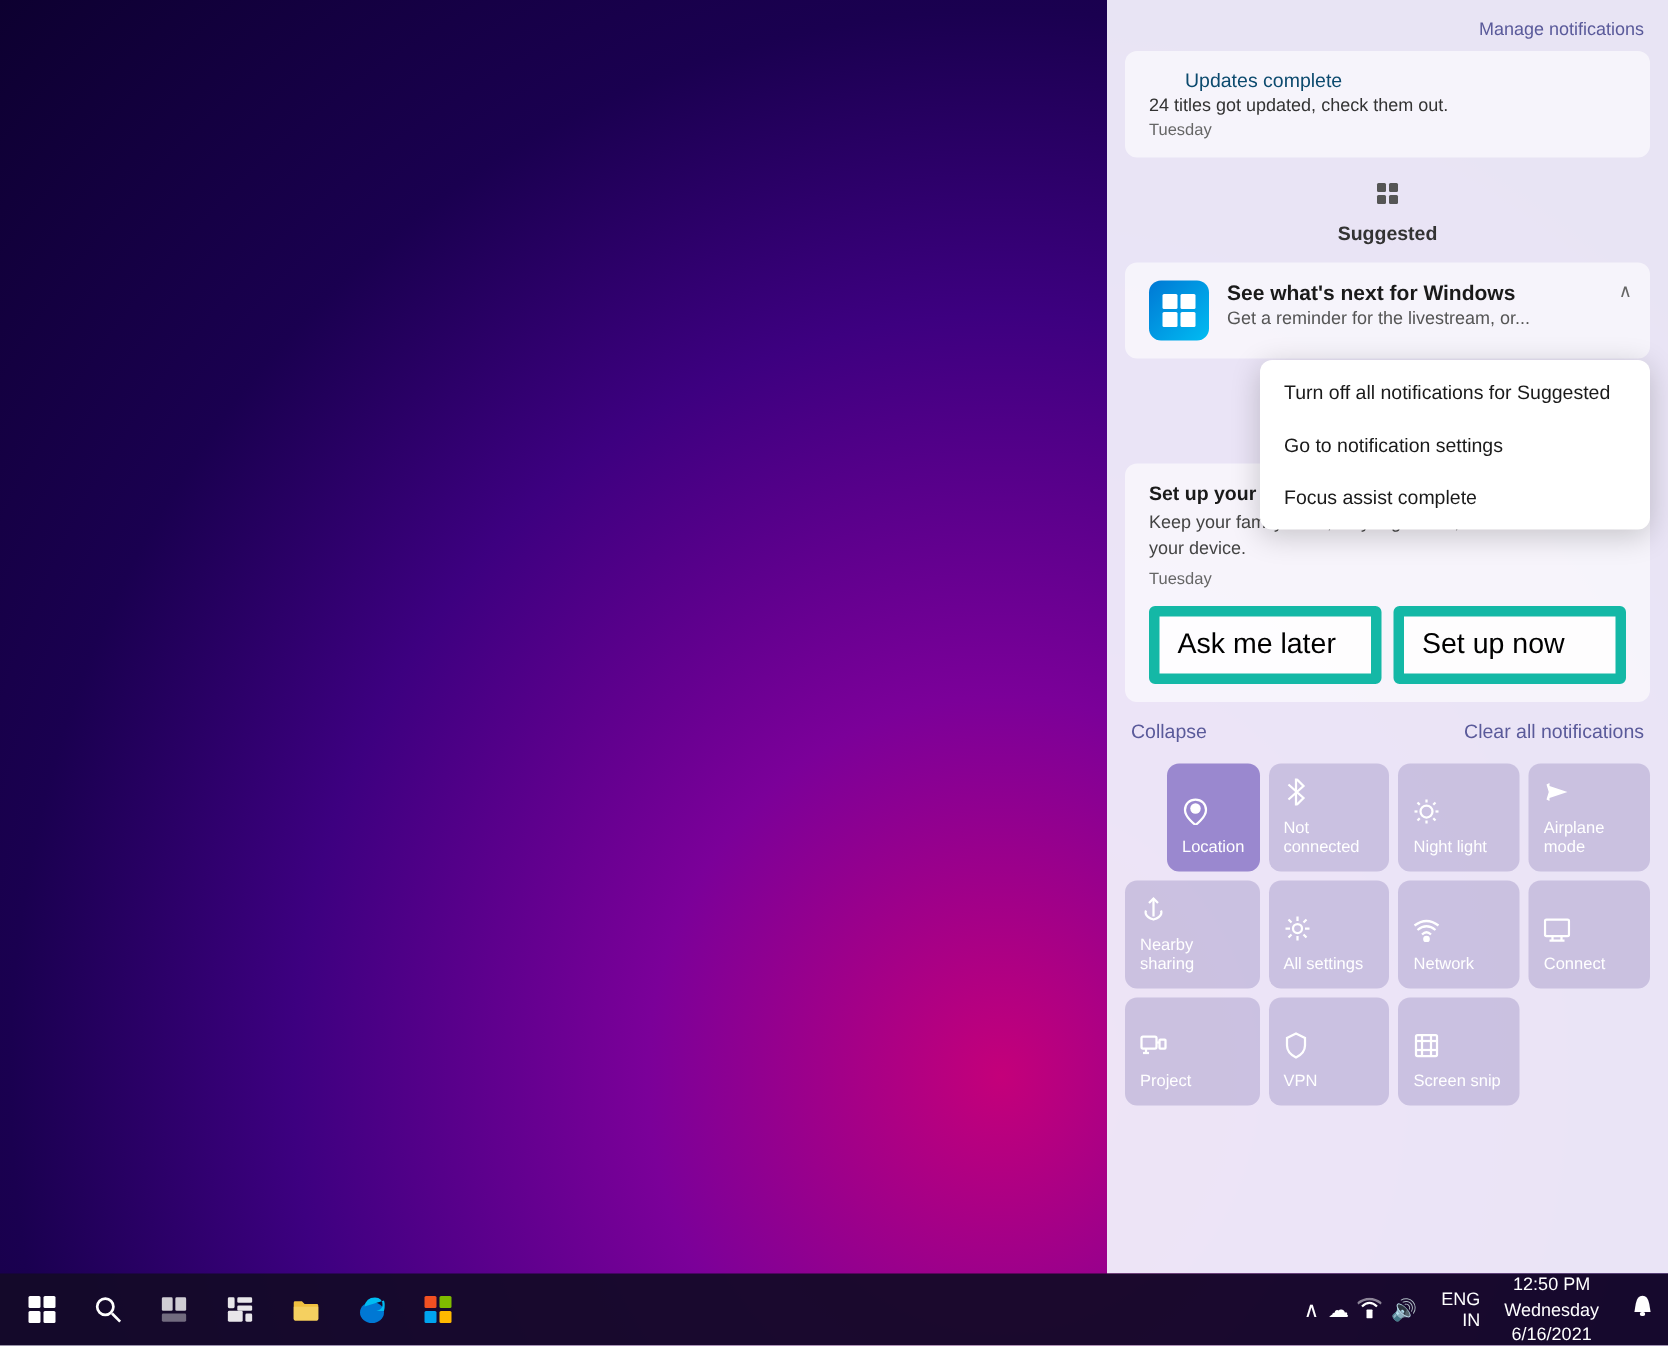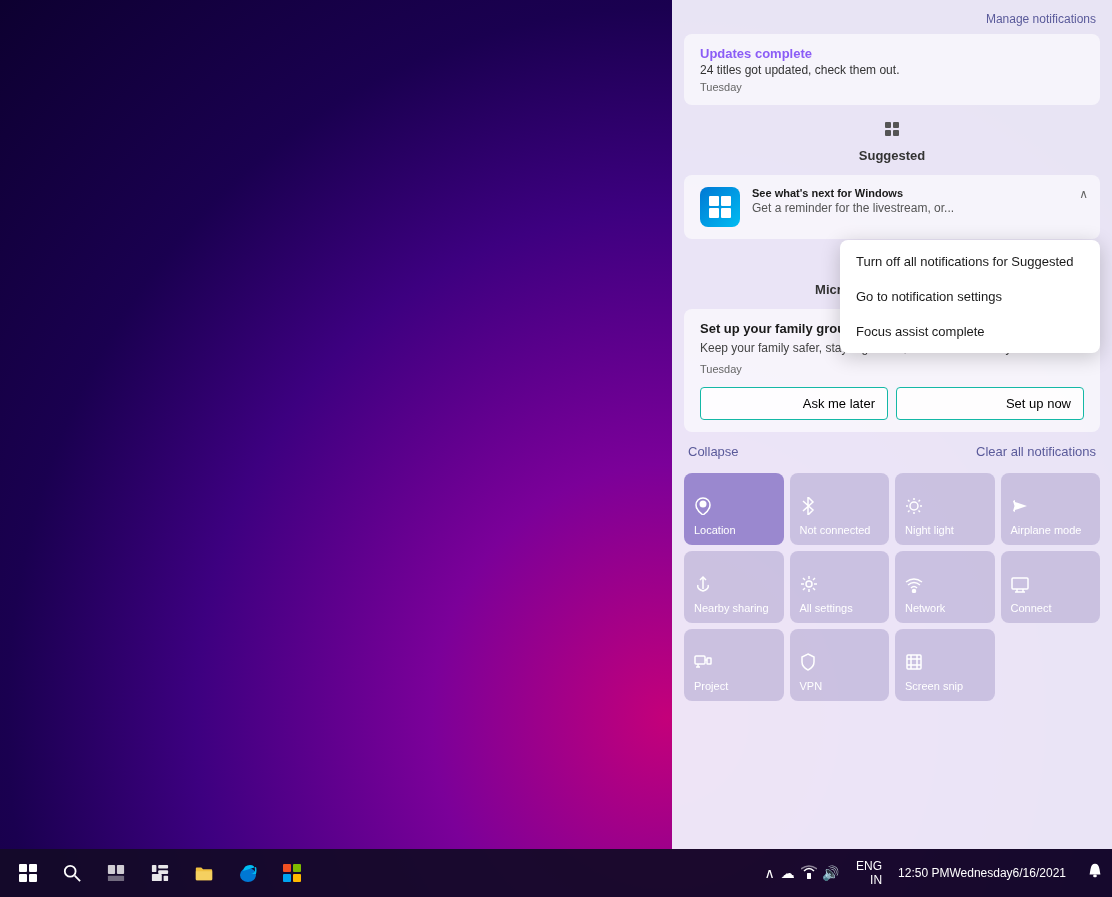--- a/index.html
+++ b/index.html
@@ -65,43 +65,43 @@
     }
 
     .tray-icon {
       color: white;
       font-size: 14px;
       cursor: pointer;
     }
 
     .clock-area {
       display: flex;
-      flex-direction: row;
-      align-items: flex-end;
+      flex-direction: column;
+      align-items: center;
       color: white;
       font-size: 12px;
       line-height: 1.4;
       cursor: pointer;
       padding: 0 8px;
     }
 
     .notification-bell {
       color: white;
       font-size: 16px;
       cursor: pointer;
       margin-left: 4px;
     }
 
     
     .notification-panel {
       position: absolute;
       top: 0;
       right: 0;
       bottom: 48px;
-      width: 440px;
+      width: 374px;
       background: rgba(240, 235, 250, 0.97);
       z-index: 50;
       display: flex;
       flex-direction: column;
       overflow: hidden;
     }
 
     .panel-header {
       display: flex;
       justify-content: flex-end;
@@ -118,22 +118,23 @@
     
     .notif-card {
       margin: 4px 12px;
       background: rgba(255,255,255,0.6);
       border-radius: 8px;
       padding: 12px 16px;
     }
 
     .notif-title {
       font-size: 13px;
-      font-weight: 700;
-      color: #8b5cf6;
+      font-weight: 400;
+      color: #0c4a6e;
+      margin-left: 24px;
     }
 
     .notif-body {
       font-size: 12px;
       color: #333;
       margin-top: 2px;
     }
 
     .notif-time {
       font-size: 11px;
@@ -184,21 +185,21 @@
       color: white;
       font-size: 20px;
       flex-shrink: 0;
     }
 
     .suggested-content {
       flex: 1;
     }
 
     .suggested-title {
-      font-size: 11px;
+      font-size: 14px;
       font-weight: 600;
       color: #1a1a1a;
     }
 
     .suggested-subtitle {
       font-size: 12px;
       color: #555;
       margin-top: 2px;
     }
 
@@ -262,25 +263,25 @@
     .family-buttons {
       display: flex;
       gap: 8px;
       margin-top: 12px;
     }
 
     .family-btn {
       flex: 1;
       padding: 8px 12px;
       border-radius: 4px;
-      font-size: 13px;
-      border: 1px solid #14b8a6;
+      font-size: 19px;
+      border: 7px solid #14b8a6;
       background: rgba(255,255,255,0.8);
       cursor: pointer;
-      text-align: right;
+      text-align: left;
     }
 
     
     .panel-footer {
       display: flex;
       justify-content: space-between;
       align-items: flex-start;
       padding: 8px 16px;
       font-size: 13px;
     }
@@ -309,20 +310,21 @@
       padding: 10px 10px 8px;
       cursor: pointer;
       min-height: 72px;
       display: flex;
       flex-direction: column;
       justify-content: flex-end;
     }
 
     .qs-tile.active {
       background: rgba(140, 120, 200, 0.85);
+      margin-left: 28px;
     }
 
     .qs-tile-icon {
       font-size: 18px;
       color: white;
       margin-bottom: 4px;
     }
 
     .qs-tile-label {
       font-size: 11px;

